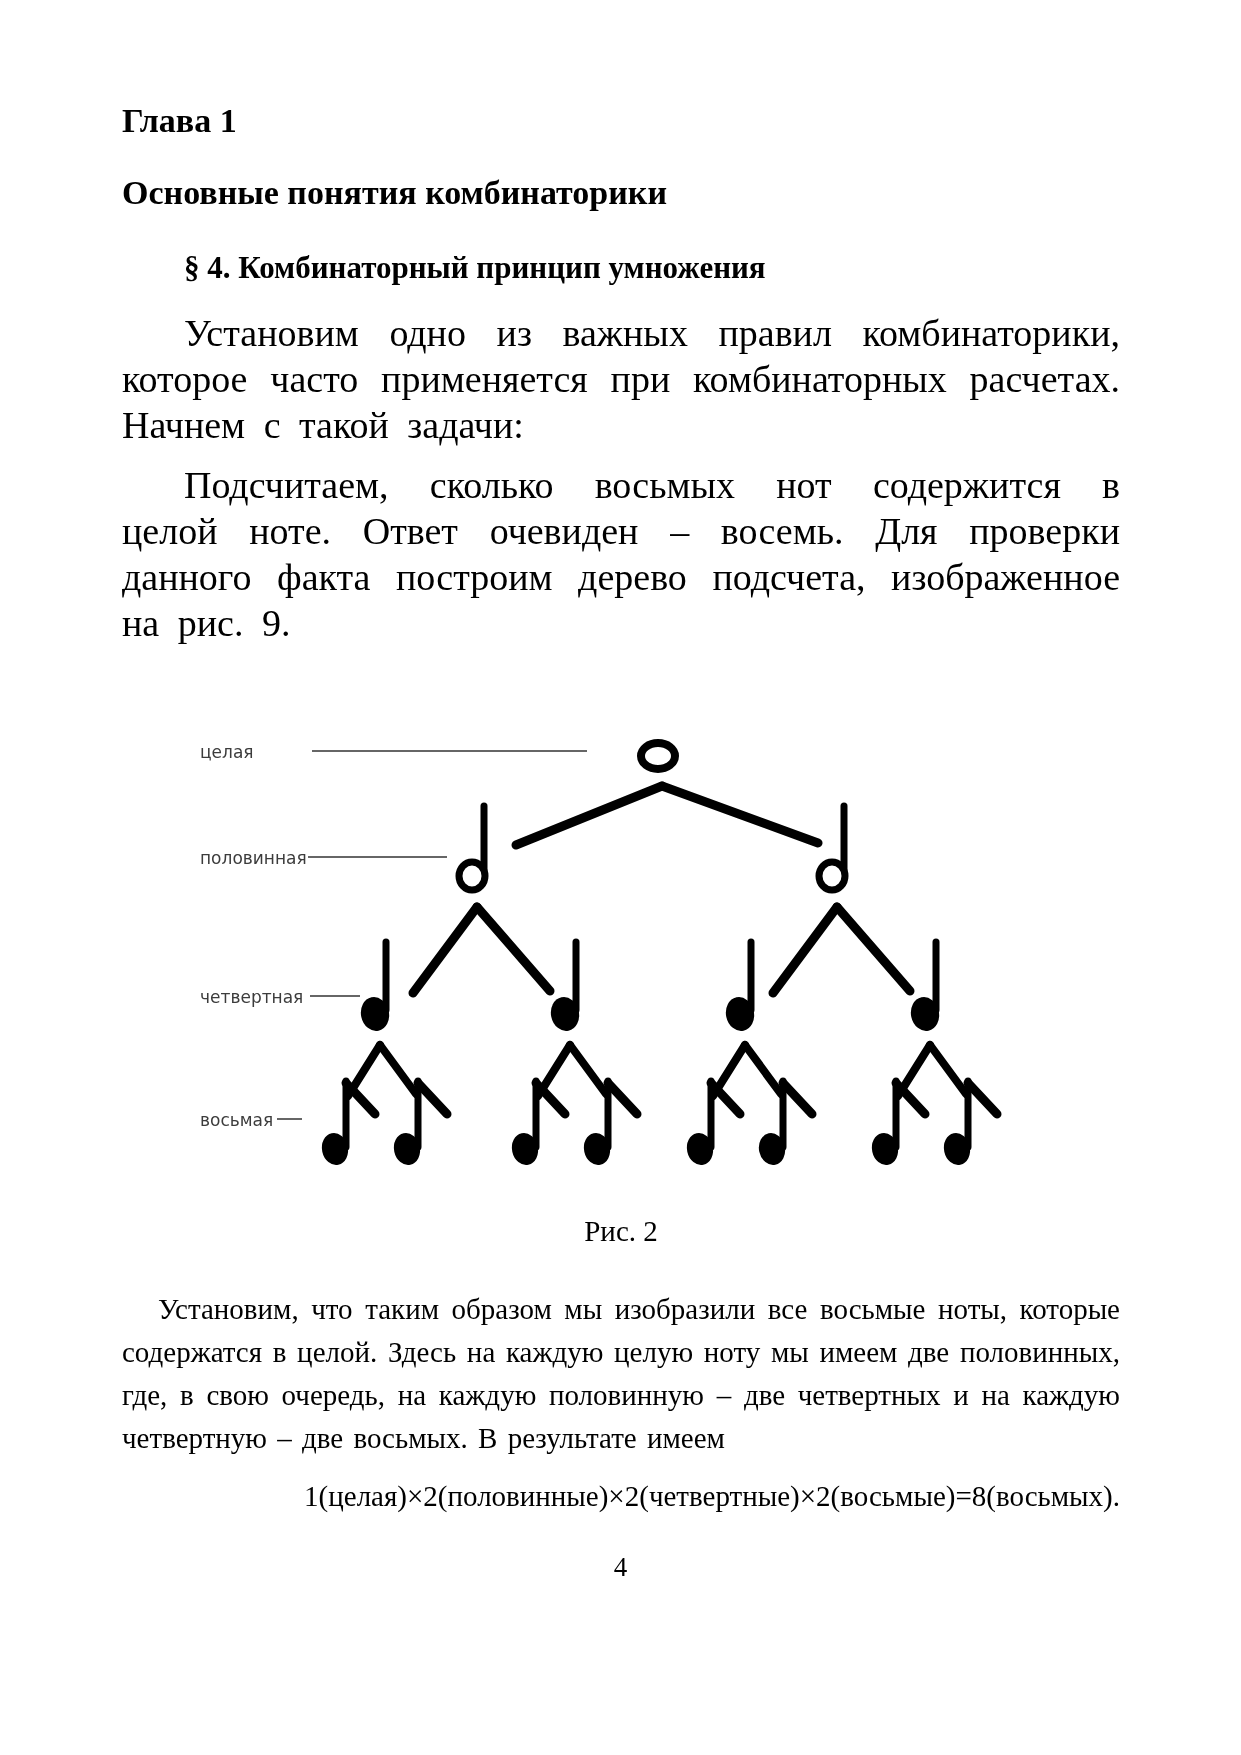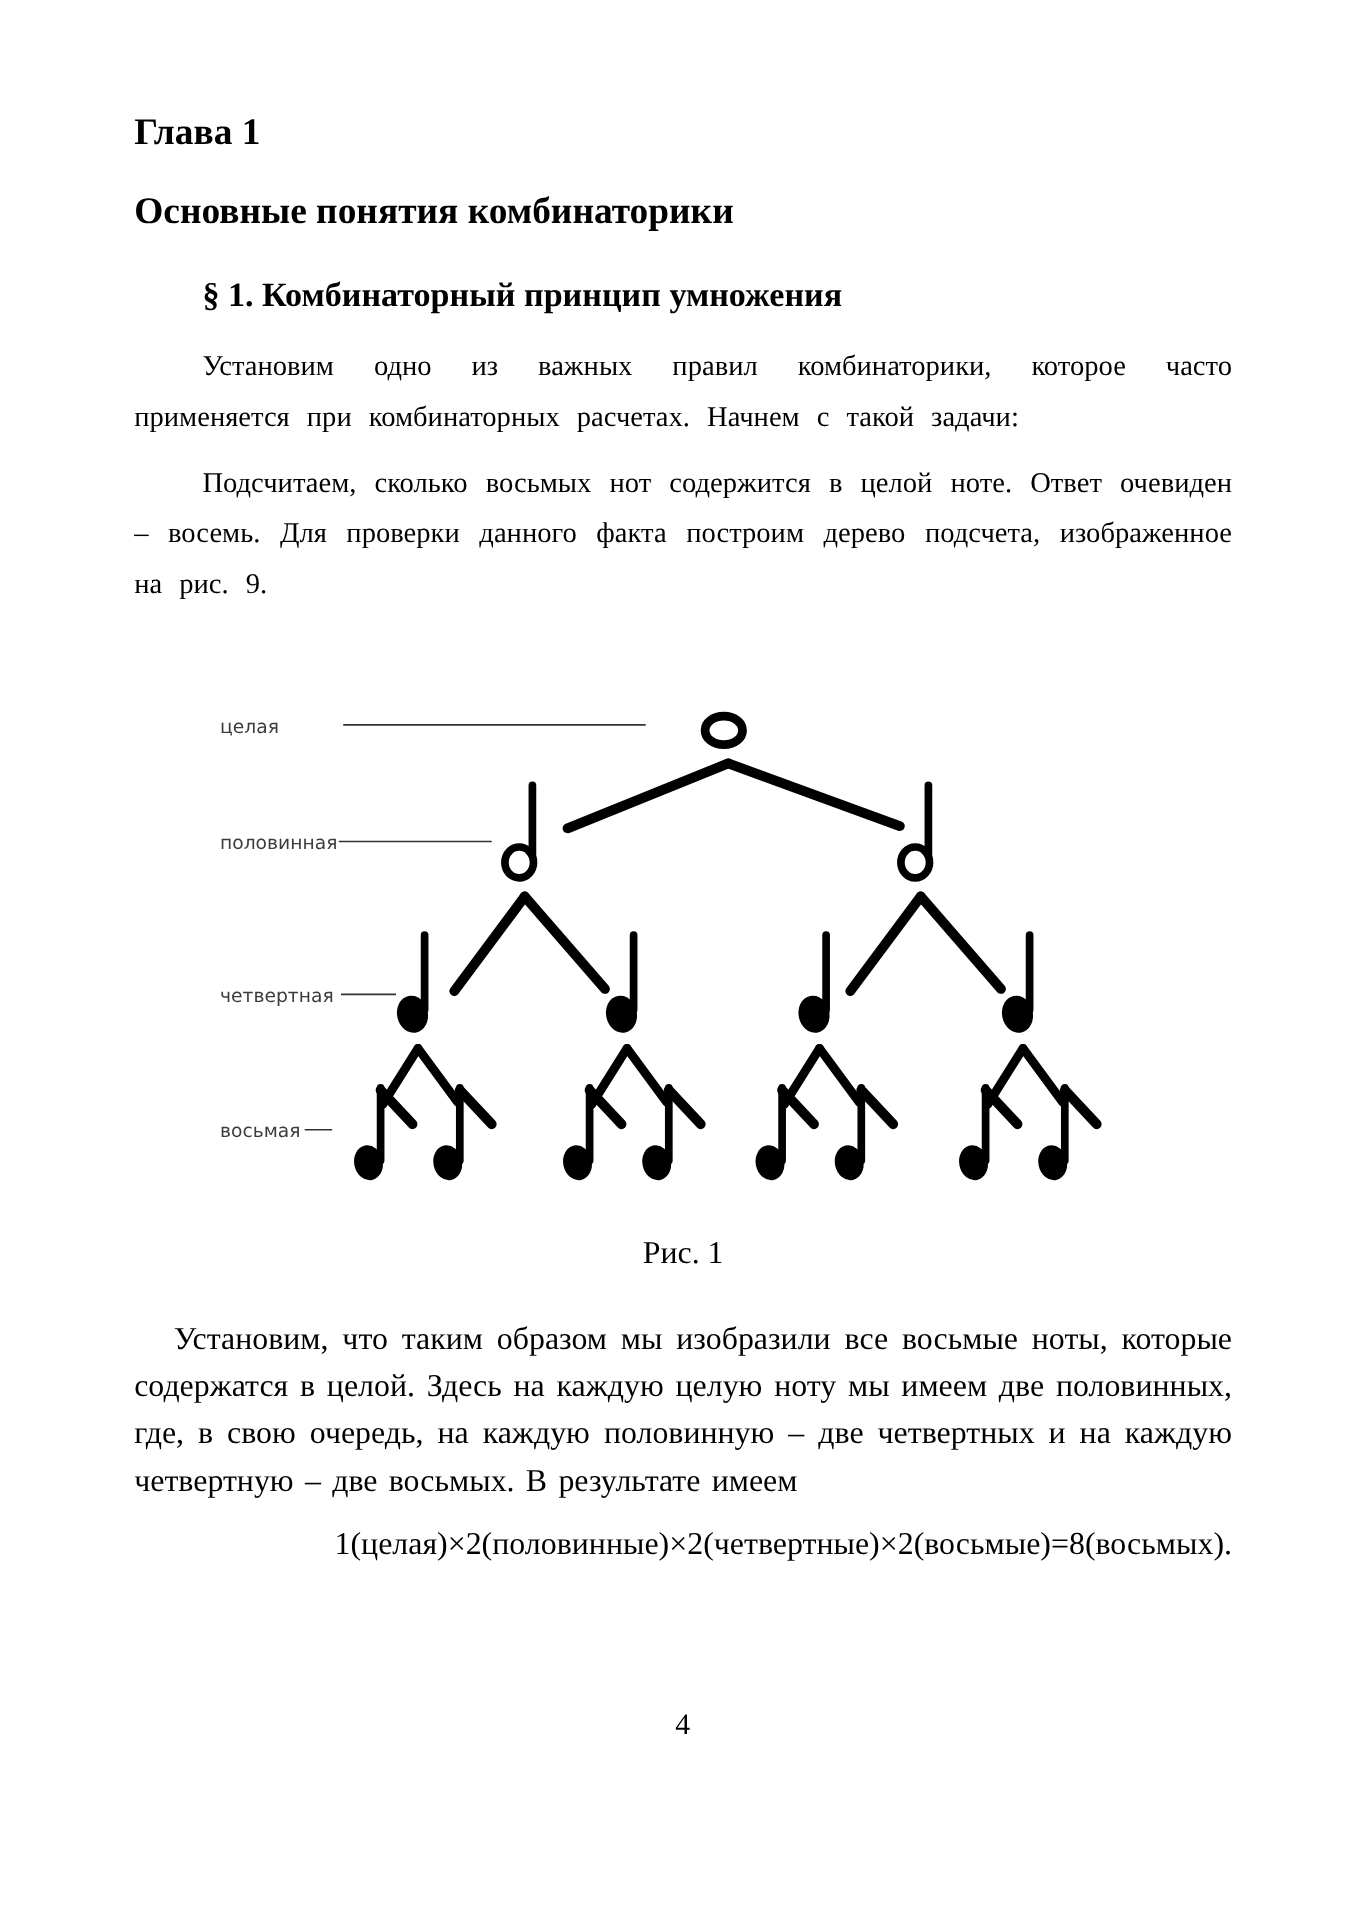--- a/index.html
+++ b/index.html
@@ -17,21 +17,21 @@
   .chapter-title{
     margin:30px 0 0 0;
     font-size:34px;font-weight:bold;line-height:42px;
   }
   .section-heading{
     margin:34px 0 0 0;padding-left:62px;
     font-size:31px;font-weight:bold;line-height:40px;
   }
   p.body-par{
     margin:22px 0 0 0;
-    font-size:26px;line-height:46px;
+    font-size:38px;line-height:46px;
     text-align:justify;text-indent:62px;
     word-spacing:9px;
   }
   p.body-par.tight{
     margin-top:14px;
   }
   .figure-wrap{margin:18px 0 0 0;}
   .tree-svg{display:block;margin-left:28px;}
   .fig-caption{
     margin:26px 0 0 0;text-align:center;
@@ -59,21 +59,21 @@
 </style>
 </head>
 <body>
 
 <div class="content">
 
   <h1 class="chapter-heading">Глава 1</h1>
 
   <h1 class="chapter-title">Основные понятия комбинаторики</h1>
 
-  <h2 class="section-heading">§ 1. Комбинаторный принцип умножения</h2>
+  <h2 class="section-heading">§ 4. Комбинаторный принцип умножения</h2>
 
   <p class="body-par">Установим одно из важных правил комбинаторики, которое часто применяется при комбинаторных расчетах. Начнем с такой задачи:</p>
 
   <p class="body-par tight">Подсчитаем, сколько восьмых нот содержится в целой ноте. Ответ очевиден – восемь. Для проверки данного факта построим дерево подсчета, изображенное на рис. 9.</p>
 
   <div class="figure-wrap">
     <svg class="tree-svg" width="960" height="520" viewBox="0 0 960 520" xmlns="http://www.w3.org/2000/svg">
       <defs>
         <g id="whole">
           <ellipse cx="0" cy="0" rx="17" ry="13" fill="#ffffff" stroke="#000000" stroke-width="8"></ellipse>
@@ -141,21 +141,21 @@
       <use href="#eighth" transform="translate(185,485)"></use>
       <use href="#eighth" transform="translate(257,485)"></use>
       <use href="#eighth" transform="translate(375,485)"></use>
       <use href="#eighth" transform="translate(447,485)"></use>
       <use href="#eighth" transform="translate(550,485)"></use>
       <use href="#eighth" transform="translate(622,485)"></use>
       <use href="#eighth" transform="translate(735,485)"></use>
       <use href="#eighth" transform="translate(807,485)"></use>
     </svg>
 
-    <div class="fig-caption">Рис. 1</div>
+    <div class="fig-caption">Рис. 2</div>
   </div>
 
   <p class="after-fig">Установим, что таким образом мы изобразили все восьмые ноты, которые содержатся в целой. Здесь на каждую целую ноту мы имеем две половинных, где, в свою очередь, на каждую половинную – две четвертных и на каждую четвертную – две восьмых. В результате имеем</p>
 
   <p class="formula-line">1(целая)×2(половинные)×2(четвертные)×2(восьмые)=8(восьмых).</p>
 
 </div>
 
 <div class="page-number">4</div>
 

